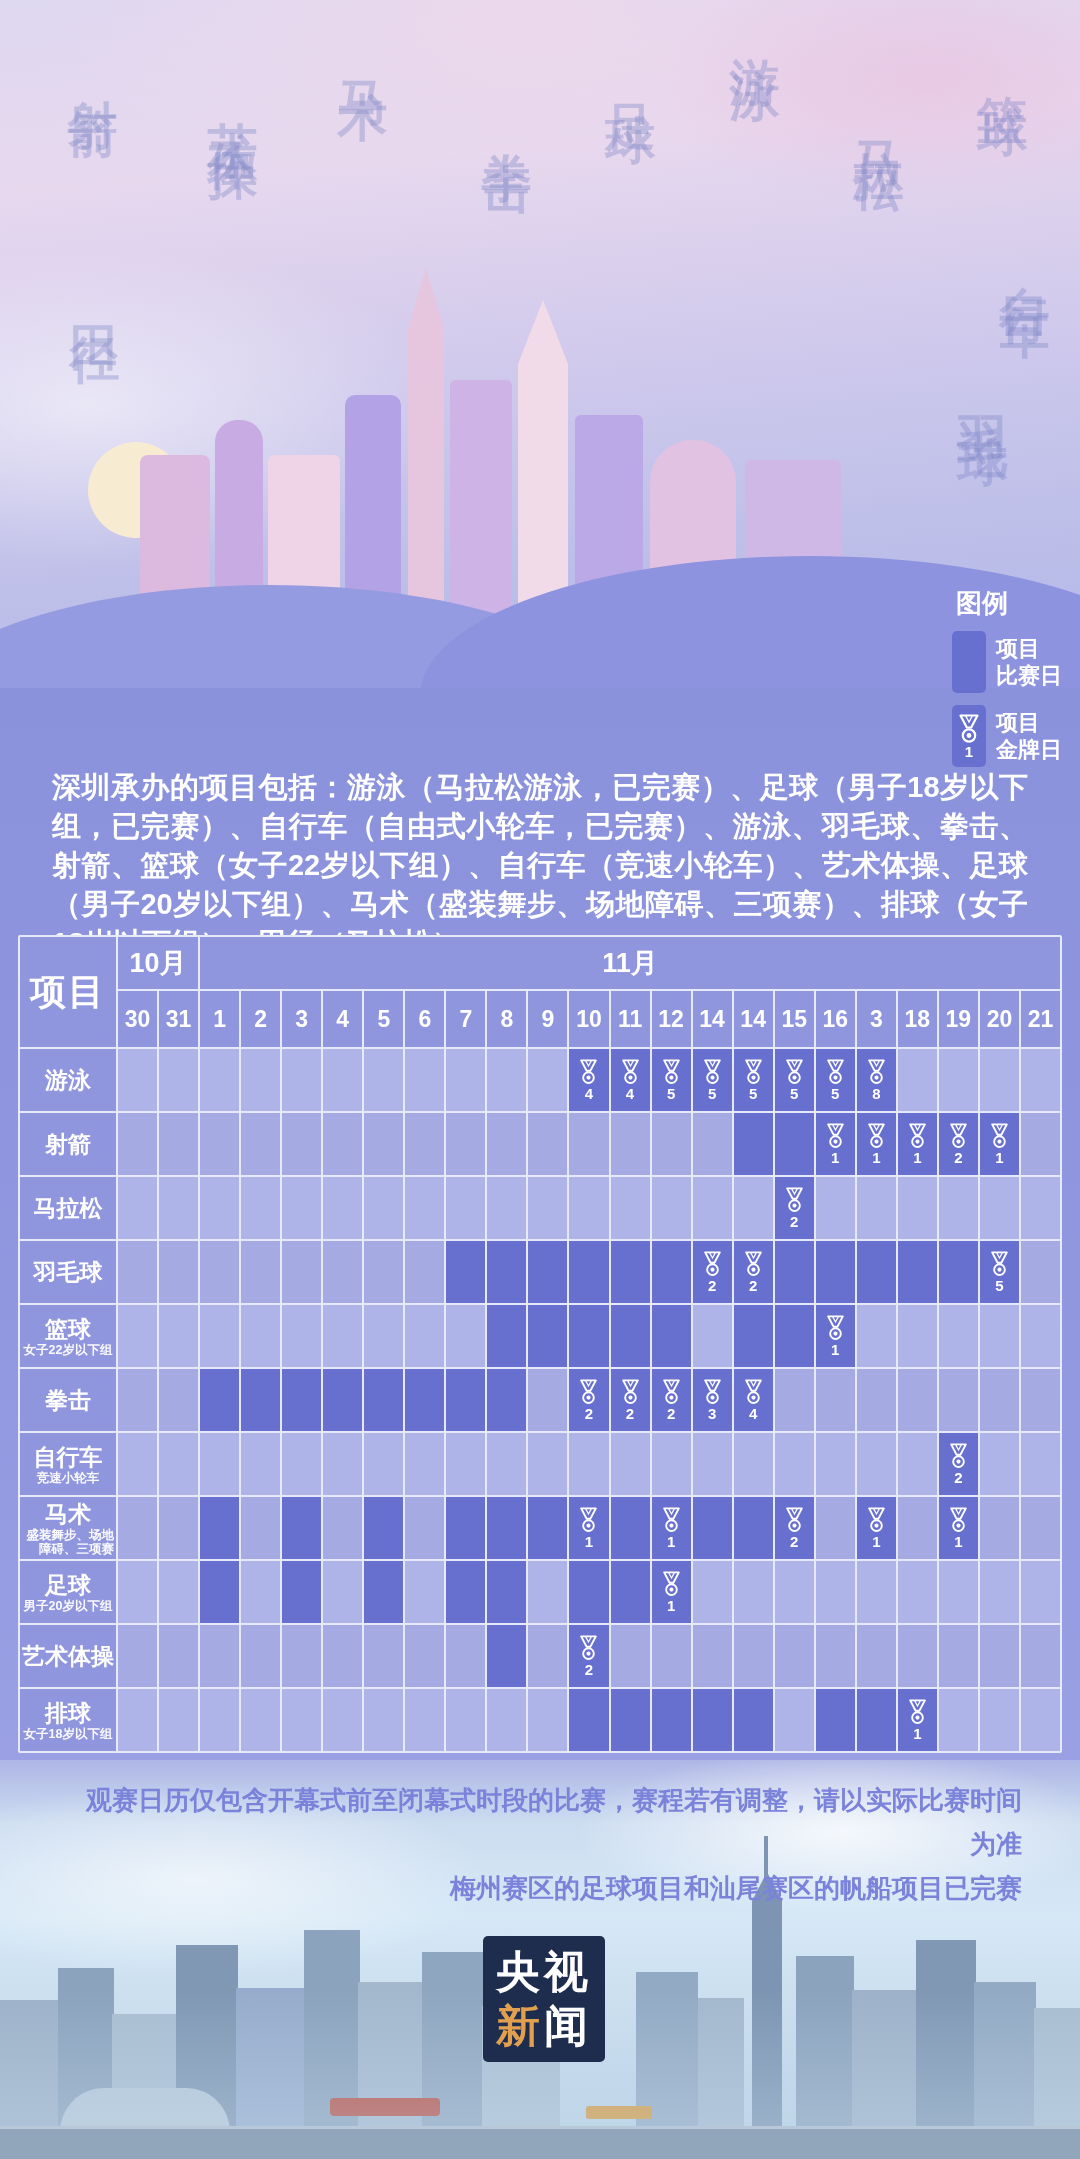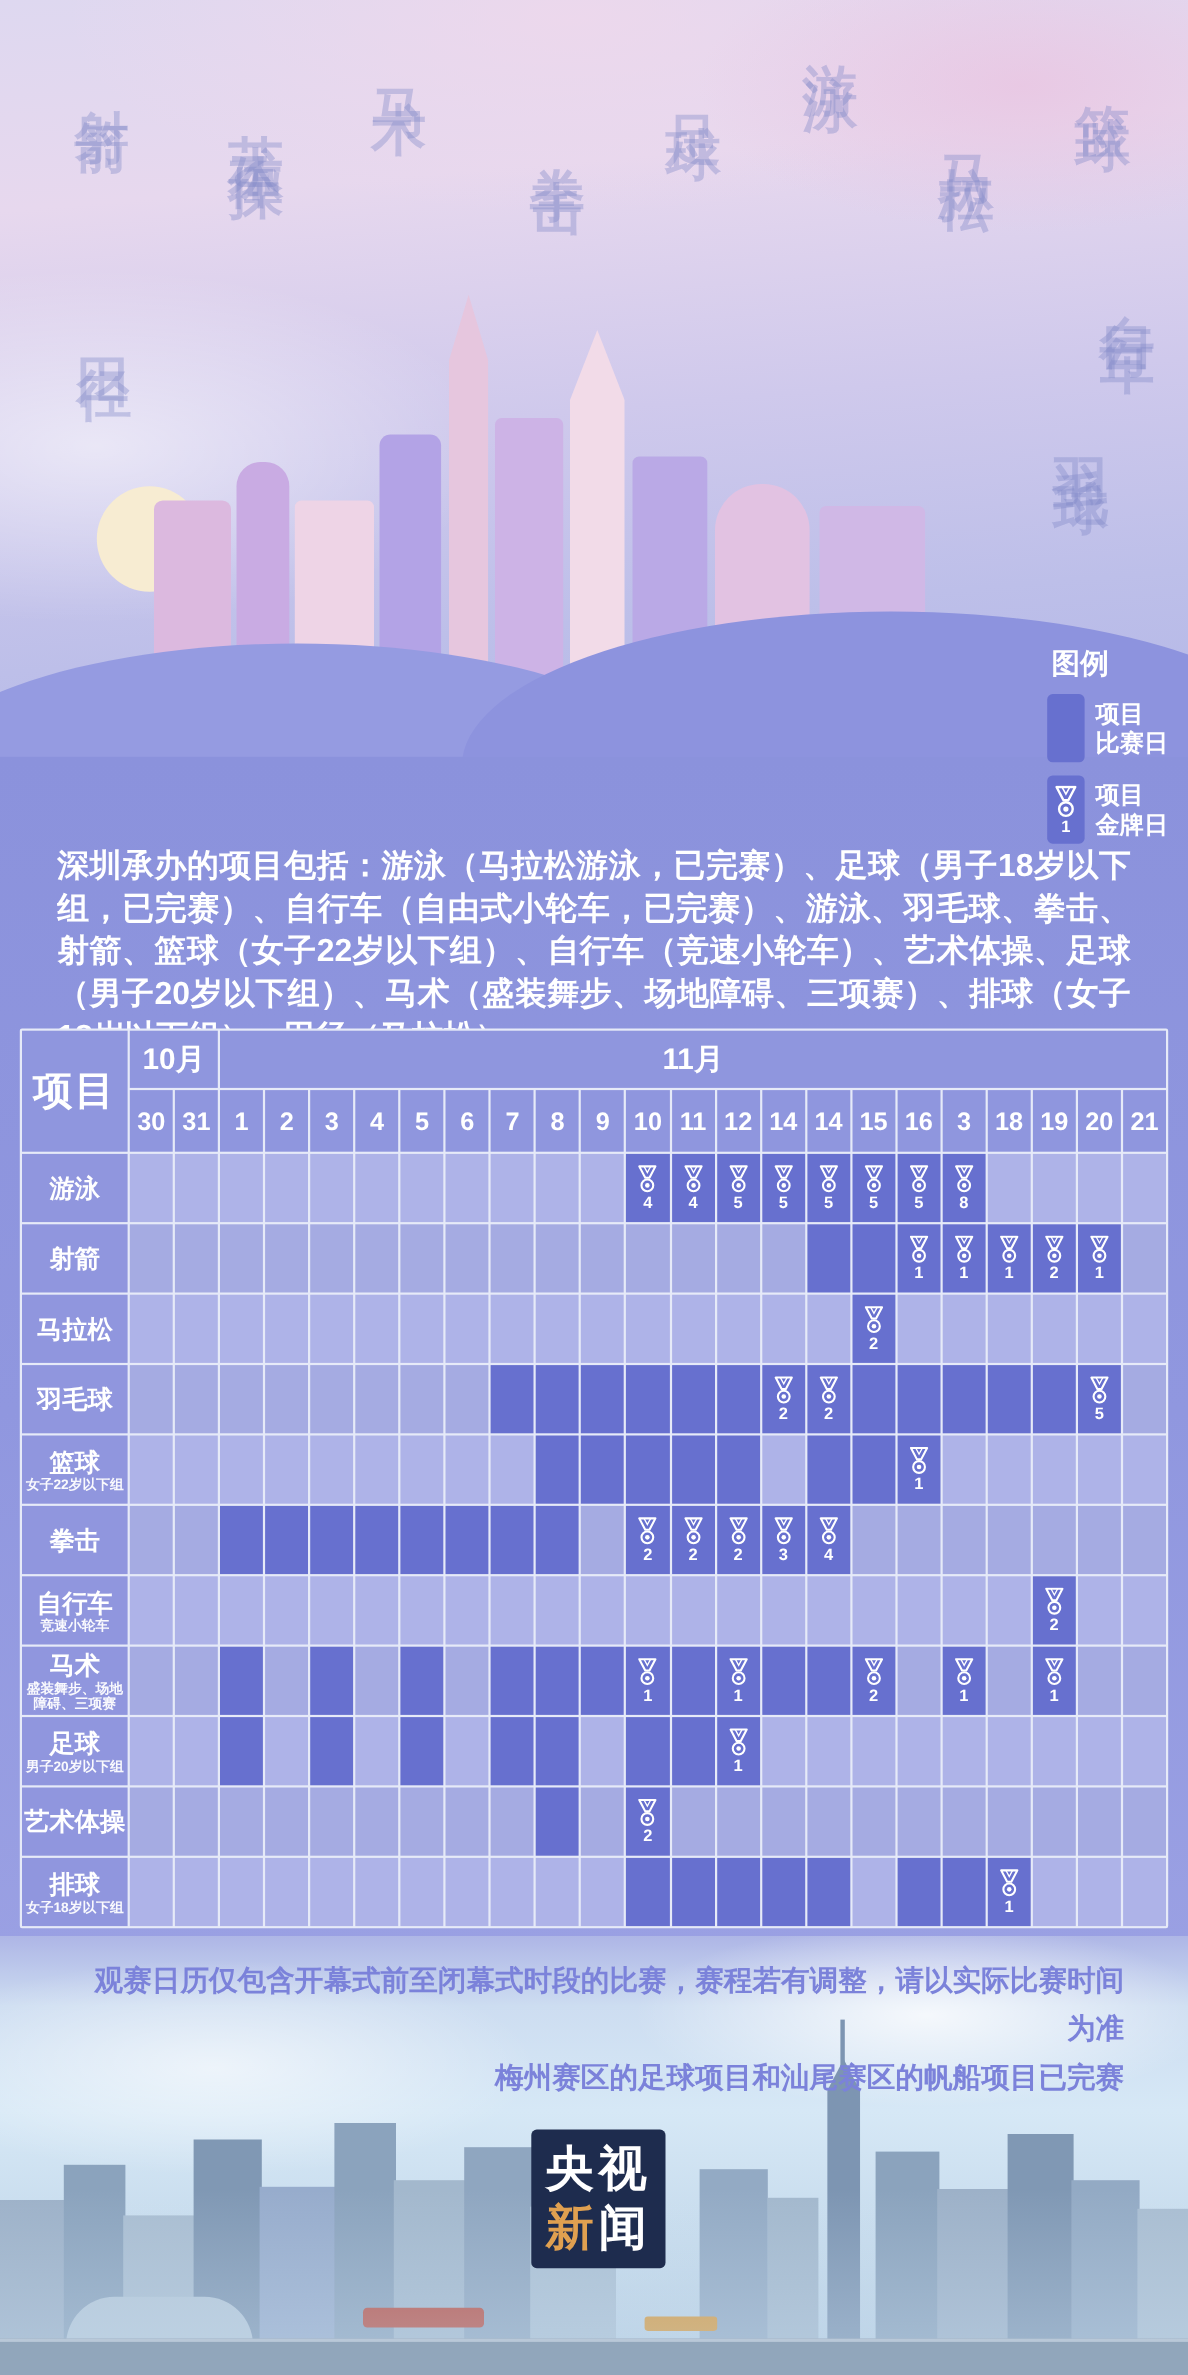--- a/index.html
+++ b/index.html
@@ -40,21 +40,21 @@
   #calendar-grid{position:absolute;left:18px;top:935px;width:1044px;z-index:6;display:grid;
       grid-template-columns:96px repeat(23,1fr);
       grid-template-rows:52px 56px repeat(11,62px);
       gap:2px;padding:2px;background:#e6eaf8;box-sizing:border-box;border-radius:2px;}
   .cg{display:flex;align-items:center;justify-content:center;overflow:hidden;}
   .hdr{background:#8f96de;color:#fff;font-weight:bold;}
   .month{font-size:27px;}
   .date{font-size:23px;text-align:center;}
   .corner{grid-row:1/3;font-size:36px;letter-spacing:2px;}
   .rowlabel{background:#9096de;color:#fff;flex-direction:column;font-weight:bold;font-size:23px;line-height:27px;}
-  .rowlabel .sub{font-size:12.5px;line-height:14px;text-align:center;padding:0 2px;opacity:.95;}
+  .rowlabel .sub{font-size:12.5px;line-height:14px;text-align:right;padding:0 2px;opacity:.95;}
   .c-lite-a{background:#aeb3e8;}
   .c-lite-b{background:#a5abe2;}
   .c-dark{background:#6770cf;}
   .medal{background:#6770cf;flex-direction:column;color:#fff;}
   .medal svg{width:19px;height:26px;display:block;}
   .medal .num{font-size:15px;line-height:15px;font-weight:bold;margin-top:1px;}
   
   #photo{position:absolute;left:0;top:1760px;width:1080px;height:399px;z-index:5;
       background:
       radial-gradient(ellipse 380px 120px at 78% 18%, rgba(255,255,255,.8), transparent 70%),

